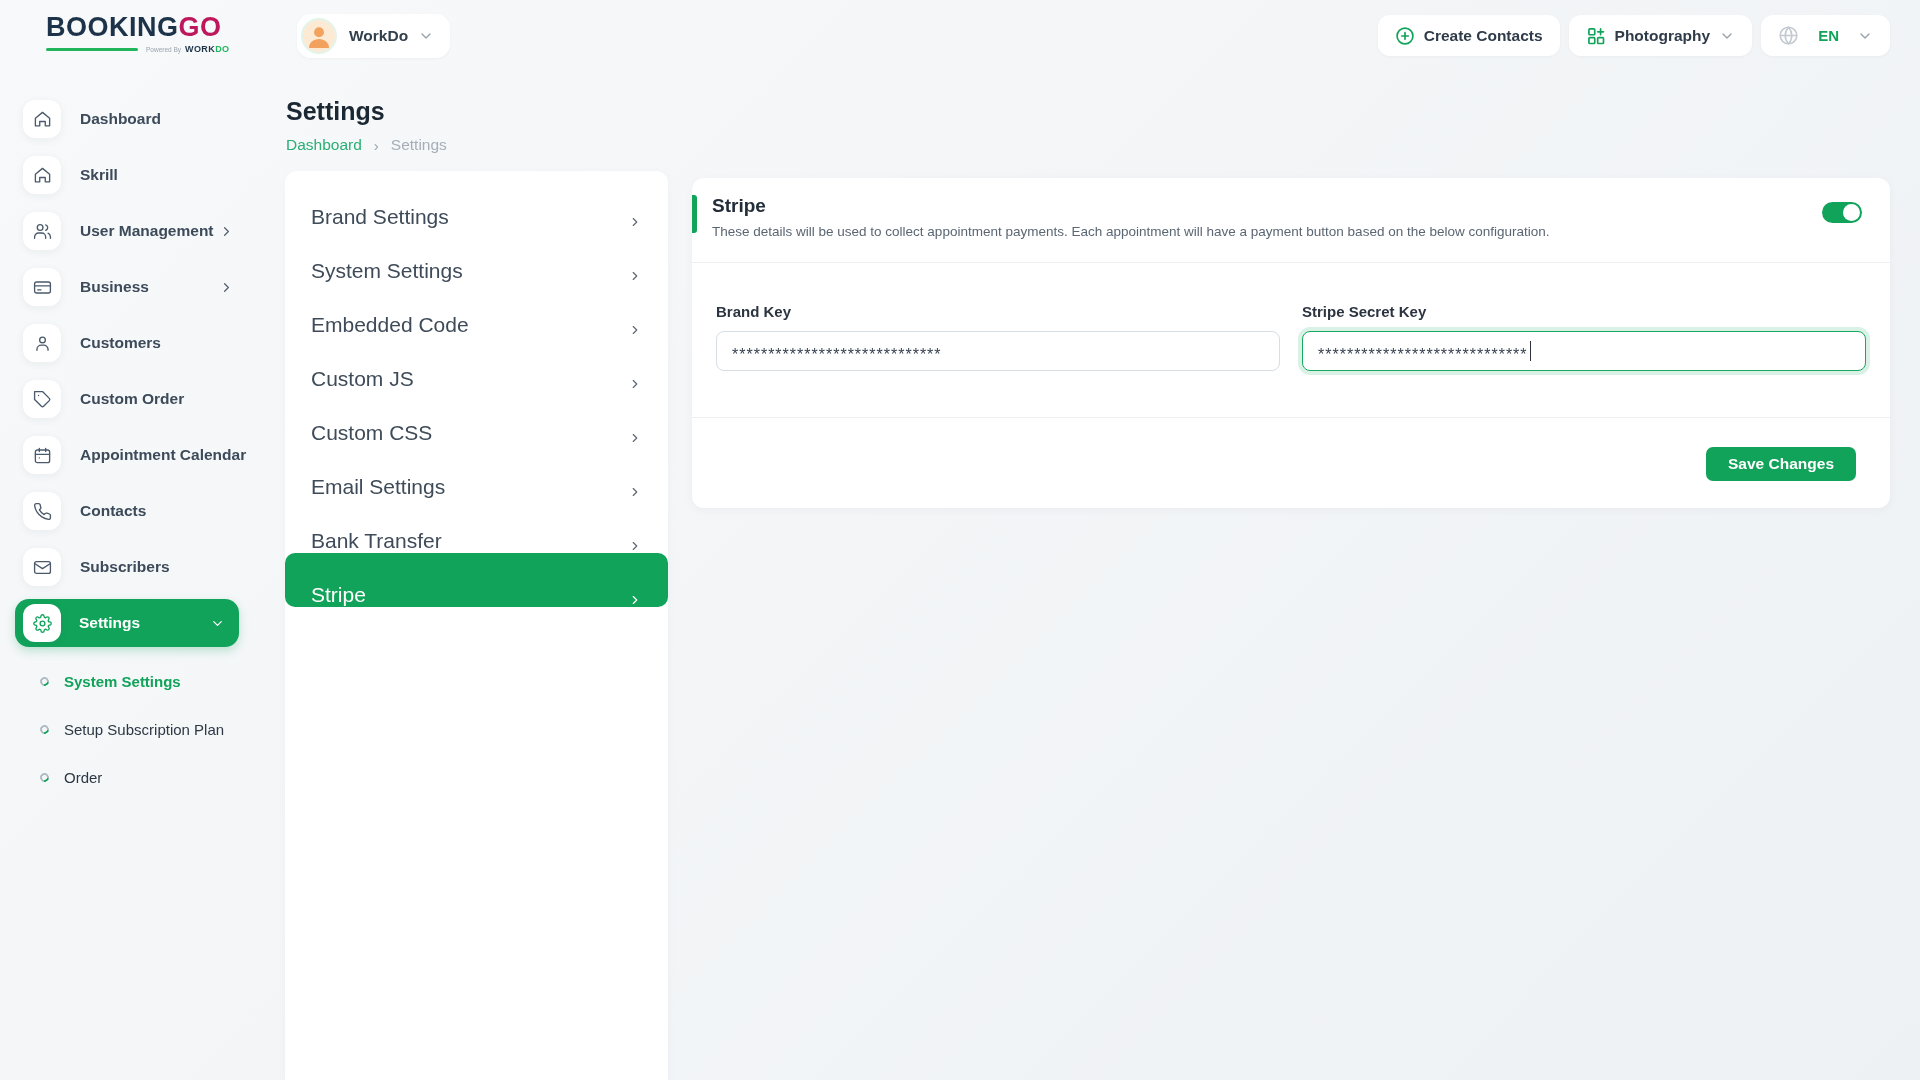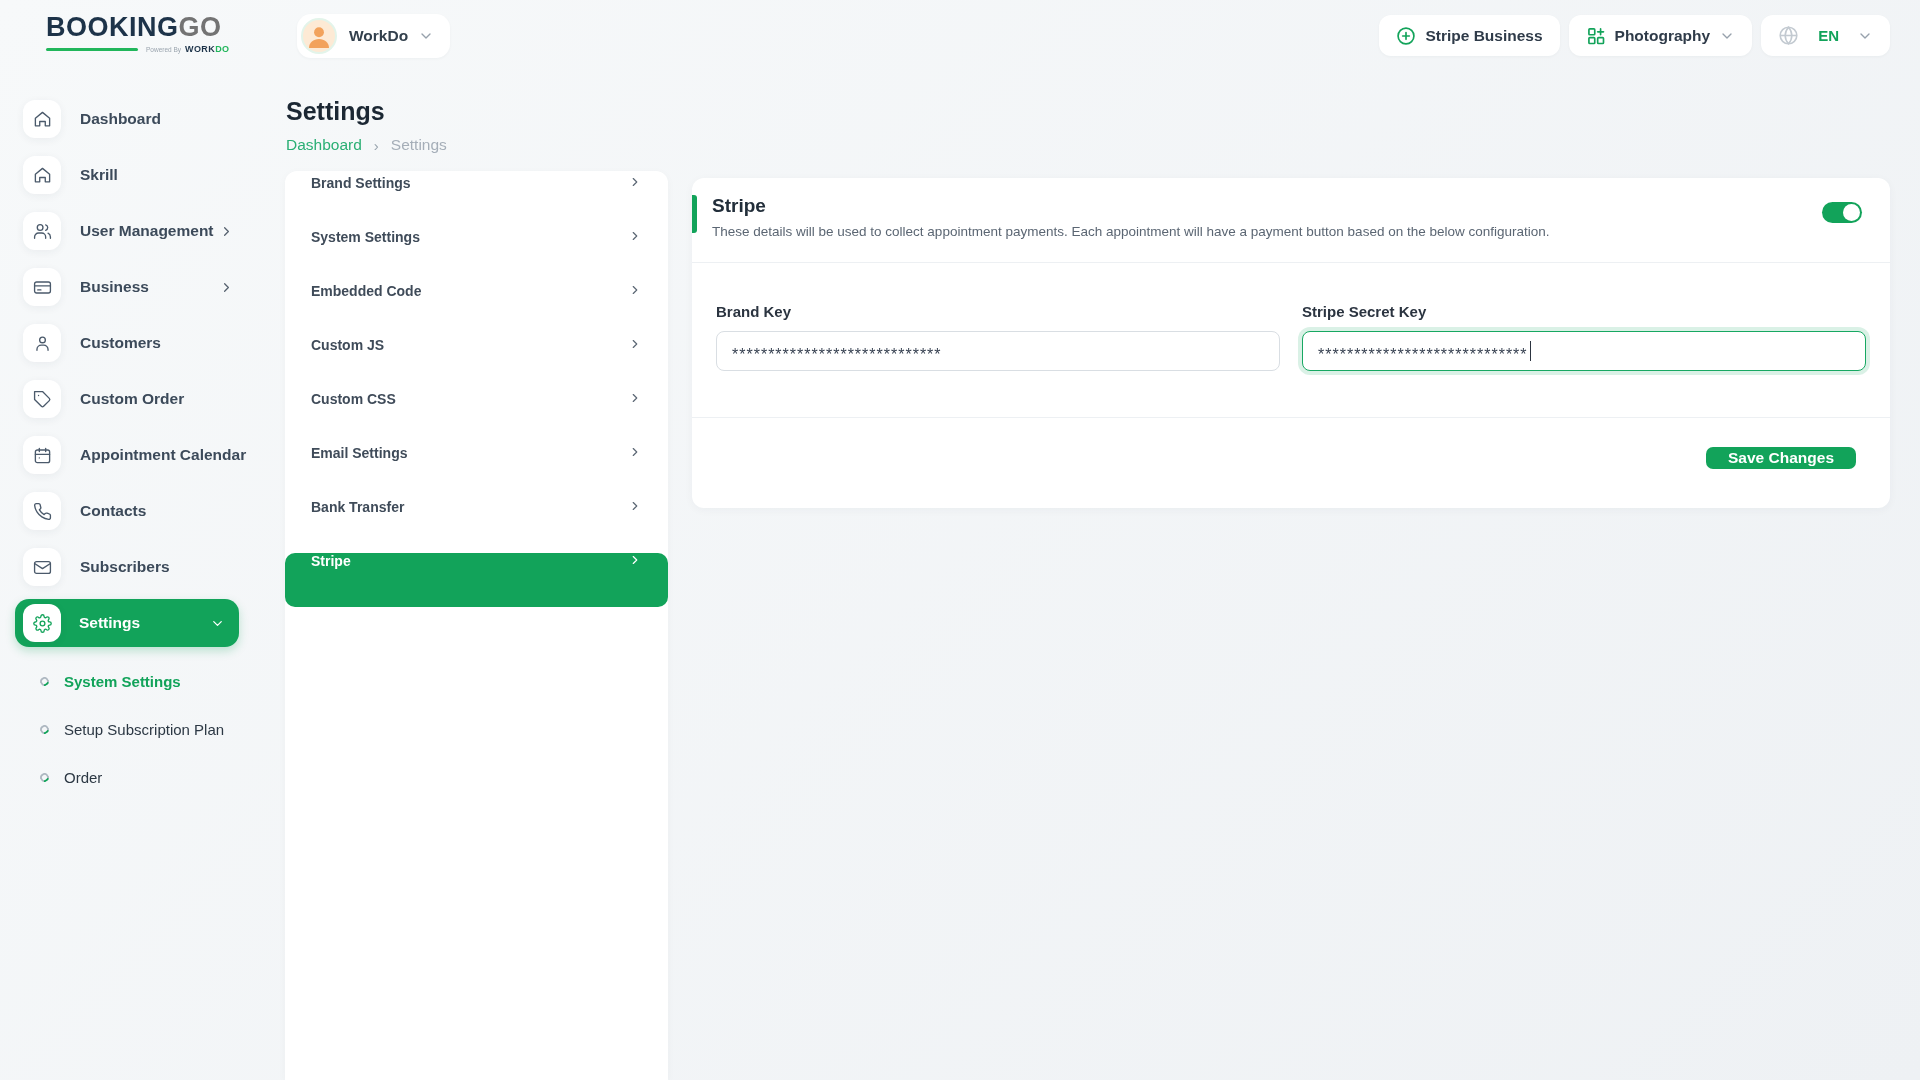--- a/index.html
+++ b/index.html
@@ -9,21 +9,21 @@
     background:linear-gradient(135deg,#f7f9fa 0%,#eef1f4 100%);
     color:#3c4a5a;
   }
   svg { display:block; }
   .ic { stroke:#4b5a6b; stroke-width:1.7; fill:none; stroke-linecap:round; stroke-linejoin:round; }
 
   
   .header { position:absolute; top:0; left:0; right:0; height:71px; }
   .logo { position:absolute; left:46px; top:13px; cursor:pointer; }
   .logo-text { font-size:27px; font-weight:800; letter-spacing:.5px; color:#1d3349; line-height:28px; }
-  .logo-text .g { color:#737373; }
+  .logo-text .g { color:#be185d; }
   .logo-sub { display:flex; align-items:center; margin-top:3px; }
   .logo-line { width:92px; height:3px; border-radius:2px; background:#21b65b; margin-right:8px; }
   .powered-prefix { font-size:6.5px; color:#9aa4ae; margin-right:4px; }
   .powered-word { font-size:9px; font-weight:800; color:#1d3349; letter-spacing:.4px; }
   .powered-word .g { color:#21b65b; }
 
   .pill { background:#ffffff; border-radius:12px; display:flex; align-items:center;
           box-shadow:0 1px 3px rgba(20,40,60,.04); cursor:pointer; border:none;
           font-family:"Liberation Sans", sans-serif; }
   .ws-pill { position:absolute; left:297px; top:14px; height:44px; padding:0 16px 0 4px; border-radius:14px; }
@@ -68,22 +68,22 @@
   .page-head { position:absolute; left:286px; top:97px; }
   .page-title { font-size:25px; font-weight:700; color:#1b2733; }
   .breadcrumb { display:flex; align-items:center; margin-top:10px; font-size:15.5px; }
   .bc-link { color:#2aaf74; cursor:pointer; }
   .bc-sep { color:#9aa5af; margin:0 12px; font-size:15px; }
   .bc-cur { color:#a5aeb8; }
 
   .menu-panel { position:absolute; left:285px; top:171px; width:383px; bottom:0;
                 background:#ffffff; border-radius:12px 12px 0 0; padding-top:4px;
                 box-shadow:0 2px 10px rgba(30,50,70,.03); }
-  .menu-item { height:54px; display:flex; align-items:flex-start; padding:0 26px; cursor:pointer;
-               font-size:14px; font-weight:700; color:#3f4b59; }
+  .menu-item { height:54px; display:flex; align-items:flex-end; padding:0 26px; cursor:pointer;
+               font-size:21px; font-weight:400; color:#3f4b59; }
   .menu-chev { margin-left:auto; }
   .menu-chev polyline { stroke:#5b6774; stroke-width:2; fill:none; stroke-linecap:round; stroke-linejoin:round; }
   .menu-item.active { background:#12a35a; color:#ffffff; border-radius:10px; }
   .menu-item.active .menu-chev polyline { stroke:#ffffff; }
 
   
   .card { position:absolute; left:692px; top:178px; width:1198px; background:#ffffff;
           border-radius:12px; box-shadow:0 2px 10px rgba(30,50,70,.04); }
   .card-header { position:relative; height:85px; padding:17px 28px 0 20px; border-bottom:1px solid #edf0f3; }
   .accent-bar { position:absolute; left:0; top:17px; width:5px; height:38px; background:#12a35a; border-radius:0 3px 3px 0; }
@@ -97,21 +97,21 @@
   .fields-row { display:flex; gap:22px; }
   .field { flex:1; }
   .field-label { font-size:15px; font-weight:700; color:#2b3440; }
   .input { margin-top:11px; height:40px; border:1px solid #d9dee3; border-radius:8px;
            background:#ffffff; display:flex; align-items:center; padding:0 15px; cursor:text; }
   .input.focused { border:1px solid #17a862; box-shadow:0 0 0 4px rgba(23,168,98,.16); }
   .masked { font-size:16px; color:#374151; letter-spacing:1px; position:relative; top:4px; }
   .caret { display:inline-block; width:1.5px; height:20px; background:#2c3440; margin-left:2px; vertical-align:-4px; }
 
   .card-footer { height:90px; display:flex; justify-content:flex-end; align-items:flex-start; padding:29px 34px 0 0; }
-  .save-btn { height:22px; padding:0 22px; background:#12a35a; color:#ffffff; border:none; border-radius:7px;
+  .save-btn { height:34px; padding:0 22px; background:#12a35a; color:#ffffff; border:none; border-radius:7px;
               font-size:15.5px; font-weight:600; font-family:"Liberation Sans", sans-serif; cursor:pointer; }
 </style>
 </head>
 <body>
 
 <div class="header">
 
   <div class="logo">
     <div class="logo-text"><span>BOOKING</span><span class="g">GO</span></div>
     <div class="logo-sub">
@@ -134,21 +134,21 @@
       </svg>
   </div>
 
   <div class="header-right">
     <button class="pill hbtn">
       <svg width="20" height="20" viewBox="0 0 24 24" class="acc-ic">
         <circle cx="12" cy="12" r="9.5"></circle>
           <line x1="12" y1="8" x2="12" y2="16"></line>
           <line x1="8" y1="12" x2="16" y2="12"></line>
       </svg>
-      <span>Stripe Business</span>
+      <span>Create Contacts</span>
     </button>
 
     <button class="pill hbtn">
       <svg width="20" height="20" viewBox="0 0 24 24" class="acc-ic">
         <rect x="3.5" y="3.5" width="7" height="7" rx="1"></rect>
         <rect x="3.5" y="14" width="7" height="7" rx="1"></rect>
         <rect x="14" y="14" width="7" height="7" rx="1"></rect>
         <line x1="17.5" y1="3.5" x2="17.5" y2="10.5"></line>
           <line x1="14" y1="7" x2="21" y2="7"></line>
       </svg>

